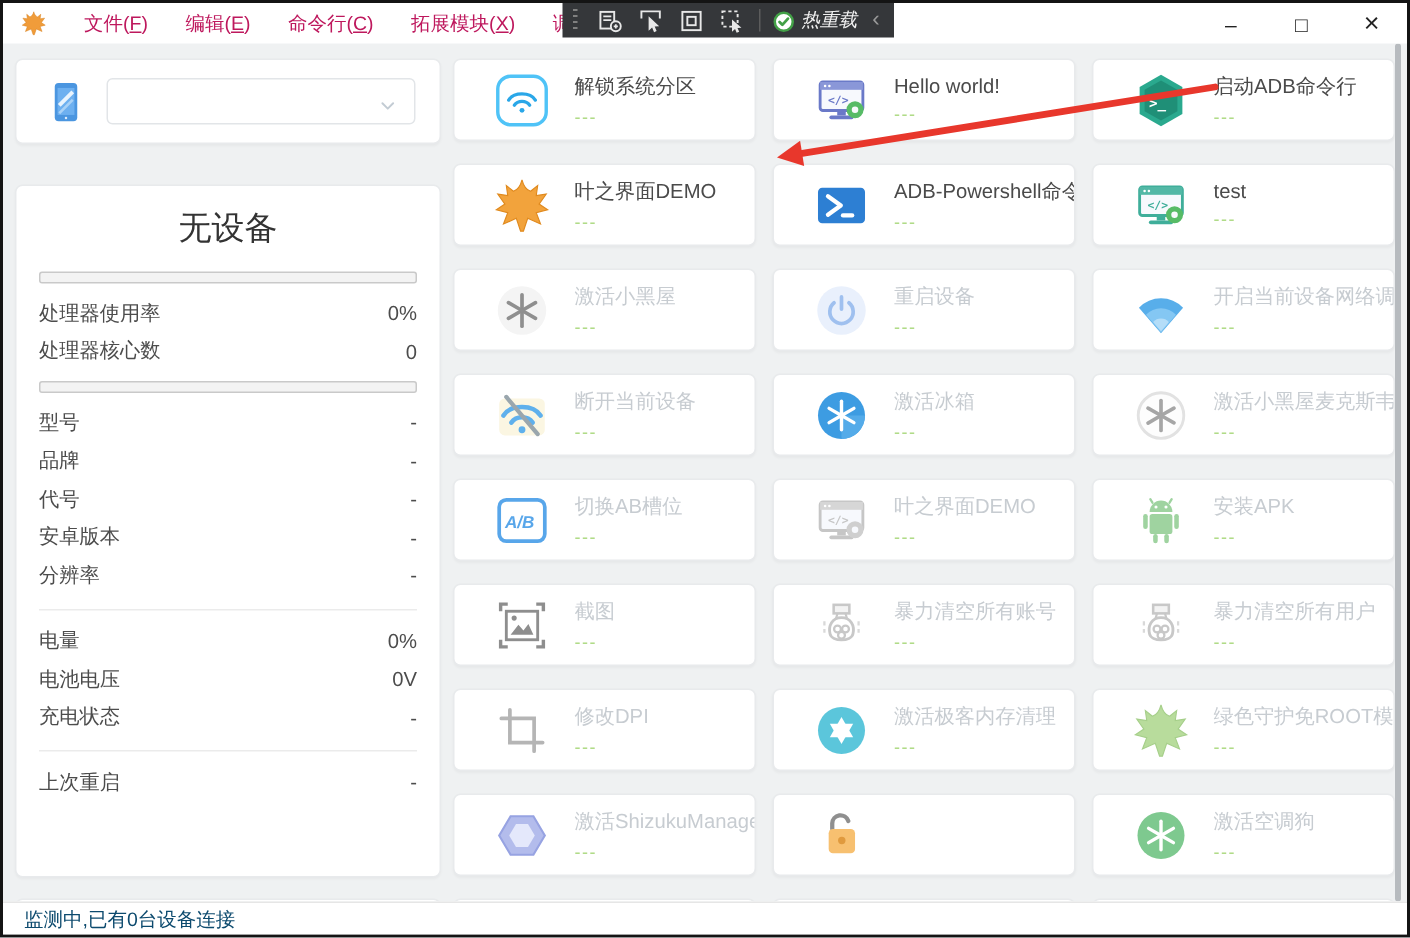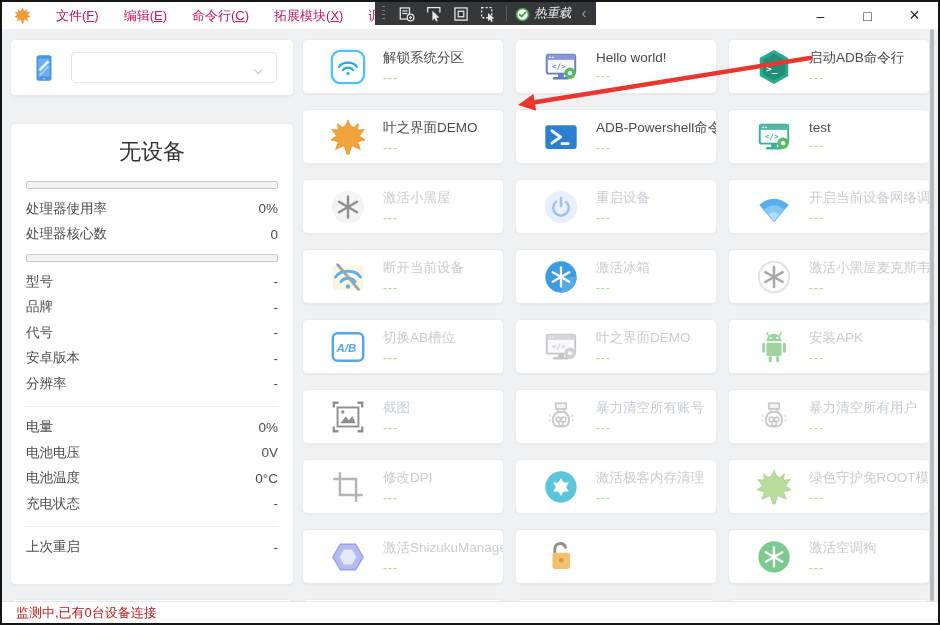--- a/index.html
+++ b/index.html
@@ -47,21 +47,21 @@
   .ext-text { margin-left:16px; overflow:hidden; padding-right:4px; }
   .ext-title { font-size:13.5px; color:#4a4a4a; white-space:nowrap; }
   .ext-card.disabled .ext-title { color:#c7ccd1; }
   .ext-sub { font-size:12px; margin-top:4px; letter-spacing:1px; }
 
   
   .scrollbar { position:absolute; right:4px; top:0; bottom:0; width:4px; }
   .scroll-thumb { width:4px; height:100%; background:#b7bbbf; border-radius:2px; }
 
   
-  .statusbar { position:absolute; left:0; right:0; bottom:0; height:22px; background:#fff; border-top:1px solid #e6e6e6; display:flex; align-items:center; font-size:13px; color:#b91c1c; padding:0 10px 0 14px; z-index:5; }
+  .statusbar { position:absolute; left:0; right:0; bottom:0; height:22px; background:#fff; border-top:1px solid #e6e6e6; display:flex; align-items:center; font-size:13px; color:#0c4a6e; padding:0 10px 0 14px; z-index:5; }
   .status-right { margin-left:auto; display:flex; gap:24px; }
   .status-right span { white-space:nowrap; }
 
   .arrow-overlay { position:absolute; left:0; top:0; width:940px; height:625px; pointer-events:none; z-index:40; }
 </style>
 </head>
 <body>
 
 <div class="window">
 
@@ -190,24 +190,20 @@
             <div class="info-divider"></div>
             <div class="info-row">
               <span>电量</span>
               <span>0%</span>
             </div>
             <div class="info-row">
               <span>电池电压</span>
               <span>0V</span>
             </div>
             <div class="info-row">
-              <span>电池温度</span>
-              <span>0°C</span>
-            </div>
-            <div class="info-row">
               <span>充电状态</span>
               <span>-</span>
             </div>
             <div class="info-divider"></div>
             <div class="info-row">
               <span>上次重启</span>
               <span>-</span>
             </div>
           </div>
       </div>

